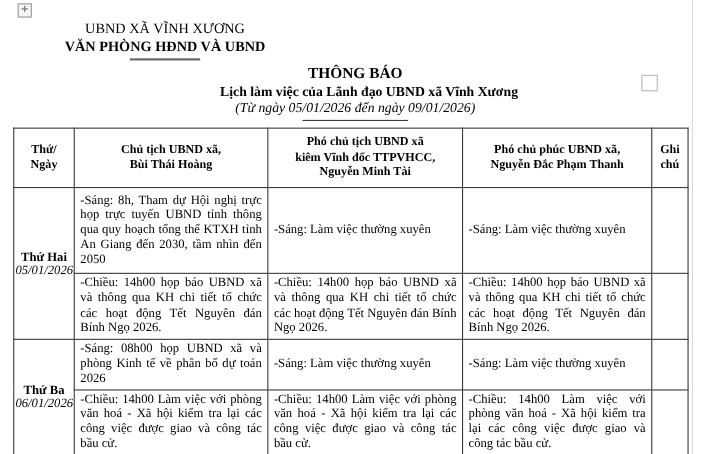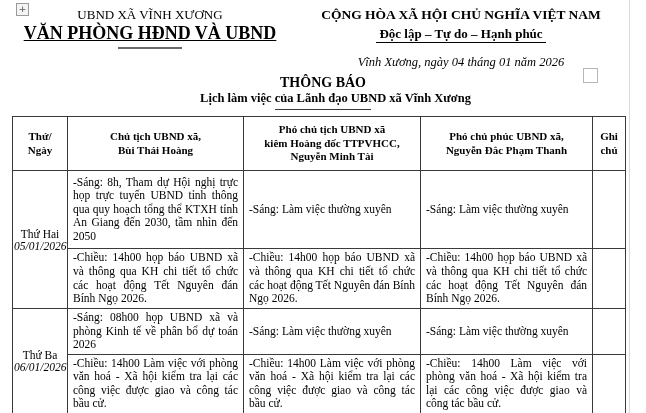--- a/index.html
+++ b/index.html
@@ -9,25 +9,25 @@
   }
   .page-edge{position:absolute;top:0;right:16px;width:1px;height:413px;background:#dadada;}
   .move-handle{
     position:absolute;left:16px;top:3px;width:11px;height:11px;
     border:1px solid #9a9a9a;background:#f4f4f4;color:#777;
     font-family:"DejaVu Sans", sans-serif;font-size:9px;line-height:10px;
     font-weight:bold;text-align:center;cursor:move;
   }
   .anchor-box{position:absolute;left:583px;top:68px;width:13px;height:13px;border:1px solid #b7b7b7;background:#fff;}
 
-  .header{display:flex;padding-top:7px;}
+  .header{display:flex;padding-top:18px;}
   .header-left{flex:0 0 300px;text-align:center;}
   .header-right{flex:1;text-align:center;padding-right:24px;}
   .hl1{font-size:13px;}
-  .hl2{font-size:18px;font-weight:bold;text-decoration:underline;}
+  .hl2{font-size:13px;font-weight:bold;}
   .rule-left{width:64px;border-bottom:2px solid #6a6a6a;margin:3px auto 0;}
   .hr1{font-size:13.5px;font-weight:bold;}
   .hr2{margin-top:1px;}
   .hr2 span{font-size:13px;font-weight:bold;border-bottom:1.5px solid #000;padding:0 3px 1px;}
   .hr3{font-size:12.5px;font-style:italic;margin-top:13px;}
 
   .title-block{text-align:center;margin-top:5px;}
   .t1{font-size:14px;font-weight:bold;}
   .t2{font-size:12.5px;font-weight:bold;padding-left:25px;}
   .t3{font-size:12.5px;font-style:italic;}
@@ -41,21 +41,21 @@
   th{
     font-size:11px;font-weight:bold;text-align:center;vertical-align:middle;
     white-space:pre-line;padding:2px 1px;line-height:1.25;
   }
   td.body{
     font-size:11.5px;text-align:justify;vertical-align:middle;
     padding:2px 5px;line-height:1.18;
   }
   td.body .lbl{font-weight:normal;}
   td.datecell{text-align:center;vertical-align:middle;font-size:11.5px;padding:1px;}
-  td.datecell .day{font-weight:normal;text-align:center;}
+  td.datecell .day{font-weight:bold;text-align:center;}
   td.datecell .date{font-style:italic;}
   td.note{background:#fff;}
   tr.head{height:54px;}
   tr.r1{height:78px;}
   tr.r2{height:60px;}
   tr.r3{height:33px;}
   tr.r4{height:45px;}
 </style>
 </head>
 <body>
@@ -63,49 +63,45 @@
 <div class="move-handle">+</div>
 <div class="page-edge"></div>
 <div class="anchor-box"></div>
 
 <div class="header">
   <div class="header-left">
     <div class="hl1">UBND XÃ VĨNH XƯƠNG</div>
     <div class="hl2">VĂN PHÒNG HĐND VÀ UBND</div>
     <div class="rule-left"></div>
   </div>
-  <div class="header-right">
-    <div class="hr1">CỘNG HÒA XÃ HỘI CHỦ NGHĨA VIỆT NAM</div>
-    <div class="hr2"><span>Độc lập – Tự do – Hạnh phúc</span></div>
-    <div class="hr3">Vĩnh Xương, ngày 04 tháng 01 năm 2026</div>
-  </div>
 </div>
 
 <div class="title-block">
   <div class="t1">THÔNG BÁO</div>
   <div class="t2">Lịch làm việc của Lãnh đạo UBND xã Vĩnh Xương</div>
+  <div class="t3">(Từ ngày 05/01/2026 đến ngày 09/01/2026)</div>
   <div class="rule-title"></div>
 </div>
 
 <table class="schedule">
   <colgroup>
     <col style="width:55px">
       <col style="width:176px">
       <col style="width:177px">
       <col style="width:172px">
       <col style="width:33px">
   </colgroup>
   <tbody>
       <tr class="head">
     <th>Thứ/
 Ngày</th>
     <th>Chủ tịch UBND xã,
 Bùi Thái Hoàng</th>
     <th>Phó chủ tịch UBND xã
-kiêm Hoàng đốc TTPVHCC,
+kiêm Vĩnh đốc TTPVHCC,
 Nguyễn Minh Tài</th>
     <th>Phó chủ phúc UBND xã,
 Nguyễn Đắc Phạm Thanh</th>
     <th>Ghi
 chú</th>
   </tr>
 
   <tr class="r1">
     <td class="datecell" rowspan="2">
       <div class="day">Thứ Hai</div>

